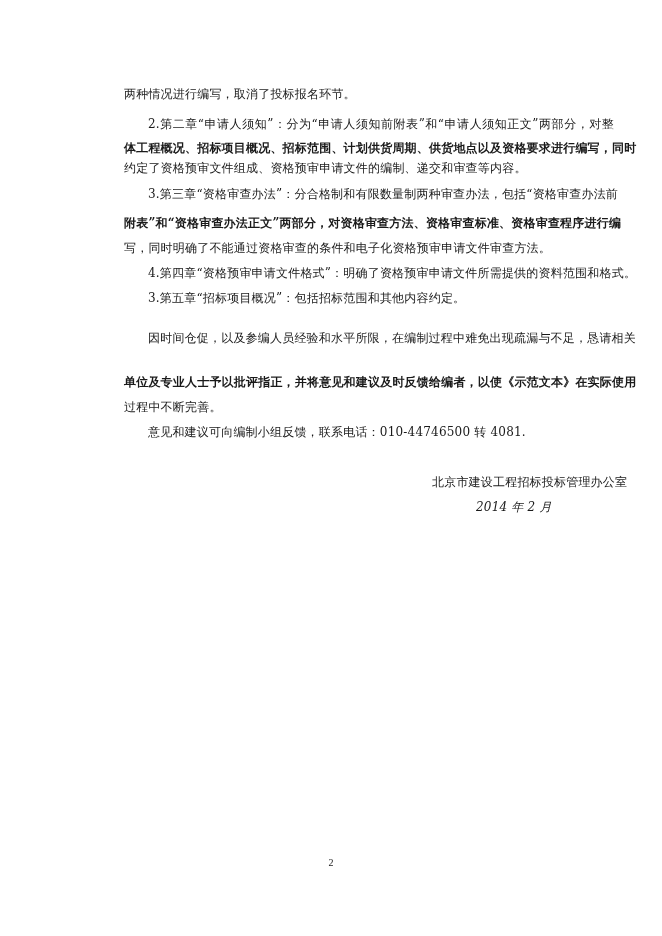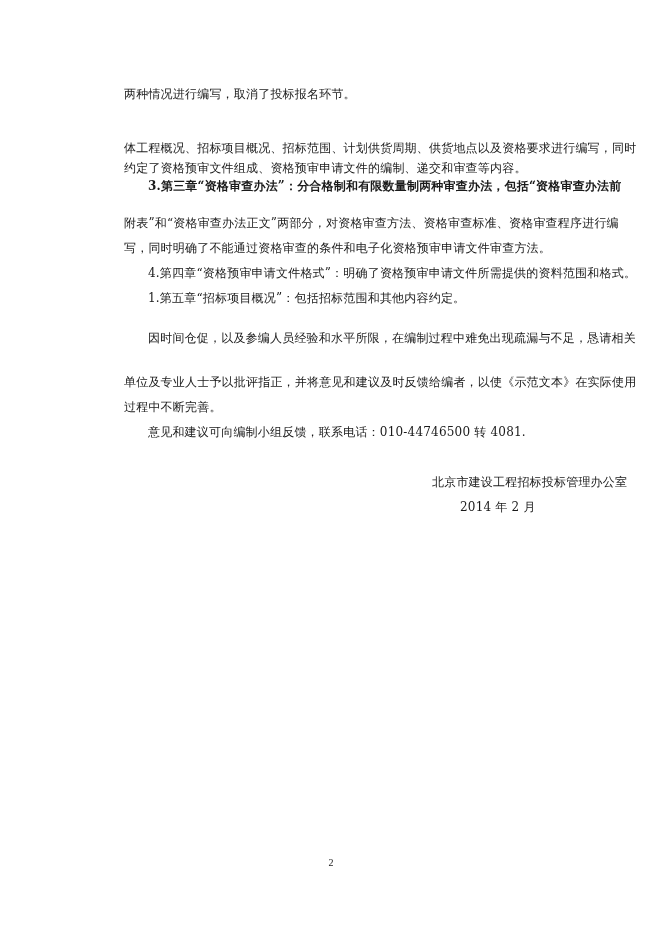--- a/index.html
+++ b/index.html
@@ -1,41 +1,42 @@
 <!DOCTYPE html>
 <html><head>
 <meta charset="utf-8">
 <style>
   html, body { margin: 0; padding: 0; background: #ffffff; }
   body { width: 662px; height: 936px; position: relative; overflow: hidden;
          font-family: "DejaVu Serif", "Liberation Serif", serif; color: #1a1a1a; }
   .page { position: absolute; left: 0; top: 0; width: 662px; height: 936px; background: #fff; }
   .line { position: absolute; font-size: 12px; line-height: 16px; white-space: nowrap; letter-spacing: 0.2px; margin-left: 24px; }
-  .just { left: 100px; width: 490px; text-align: justify; text-align-last: justify; }
+  .just { left: 100px; width: 490px; text-align: justify; text-align-last: justify; font-weight: bold; }
   .plain { left: 100px; }
   .indent { left: 124px; }
   .sig { left: 408px; }
-  .date { left: 436px; }
+  .date { left: 452px; font-style: italic; }
   .pnum { position: absolute; top: 857px; left: 0; width: 662px; text-align: center; font-size: 10px; font-family: "Liberation Serif", serif; }
 </style>
 </head>
 <body>
 
 <div class="page">
   <div class="line plain" style="top:86px">两种情况进行编写，取消了投标报名环节。</div>
 
+  <div class="line indent" style="top:116px; width:466px; text-align:justify; text-align-last:justify;">2.第二章“申请人须知”：分为“申请人须知前附表”和“申请人须知正文”两部分，对整</div>
   <div class="line just" style="top:140px">体工程概况、招标项目概况、招标范围、计划供货周期、供货地点以及资格要求进行编写，同时</div>
   <div class="line plain" style="top:160px">约定了资格预审文件组成、资格预审申请文件的编制、递交和审查等内容。</div>
 
-  <div class="line indent" style="top:178px; width:466px; text-align:justify; text-align-last:justify;font-weight:bold;">3.第三章“资格审查办法”：分合格制和有限数量制两种审查办法，包括“资格审查办法前</div>
+  <div class="line indent" style="top:186px; width:466px; text-align:justify; text-align-last:justify;">3.第三章“资格审查办法”：分合格制和有限数量制两种审查办法，包括“资格审查办法前</div>
   <div class="line plain" style="top:240px">写，同时明确了不能通过资格审查的条件和电子化资格预审申请文件审查方法。</div>
   <div class="line just" style="top:215px">附表”和“资格审查办法正文”两部分，对资格审查方法、资格审查标准、资格审查程序进行编</div>
 
   <div class="line indent" style="top:265px; width:466px; text-align:justify; text-align-last:justify;">4.第四章“资格预审申请文件格式”：明确了资格预审申请文件所需提供的资料范围和格式。</div>
-  <div class="line indent" style="top:290px">1.第五章“招标项目概况”：包括招标范围和其他内容约定。</div>
+  <div class="line indent" style="top:290px">3.第五章“招标项目概况”：包括招标范围和其他内容约定。</div>
 
   <div class="line indent" style="top:330px; width:466px; text-align:justify; text-align-last:justify;">因时间仓促，以及参编人员经验和水平所限，在编制过程中难免出现疏漏与不足，恳请相关</div>
   <div class="line just" style="top:374px">单位及专业人士予以批评指正，并将意见和建议及时反馈给编者，以使《示范文本》在实际使用</div>
   <div class="line plain" style="top:399px">过程中不断完善。</div>
   <div class="line indent" style="top:424px">意见和建议可向编制小组反馈，联系电话：010-44746500 转 4081.</div>
 
   <div class="line sig" style="top:474px">北京市建设工程招标投标管理办公室</div>
   <div class="line date" style="top:499px">2014 年 2 月</div>
 
   <div class="pnum">2</div>

